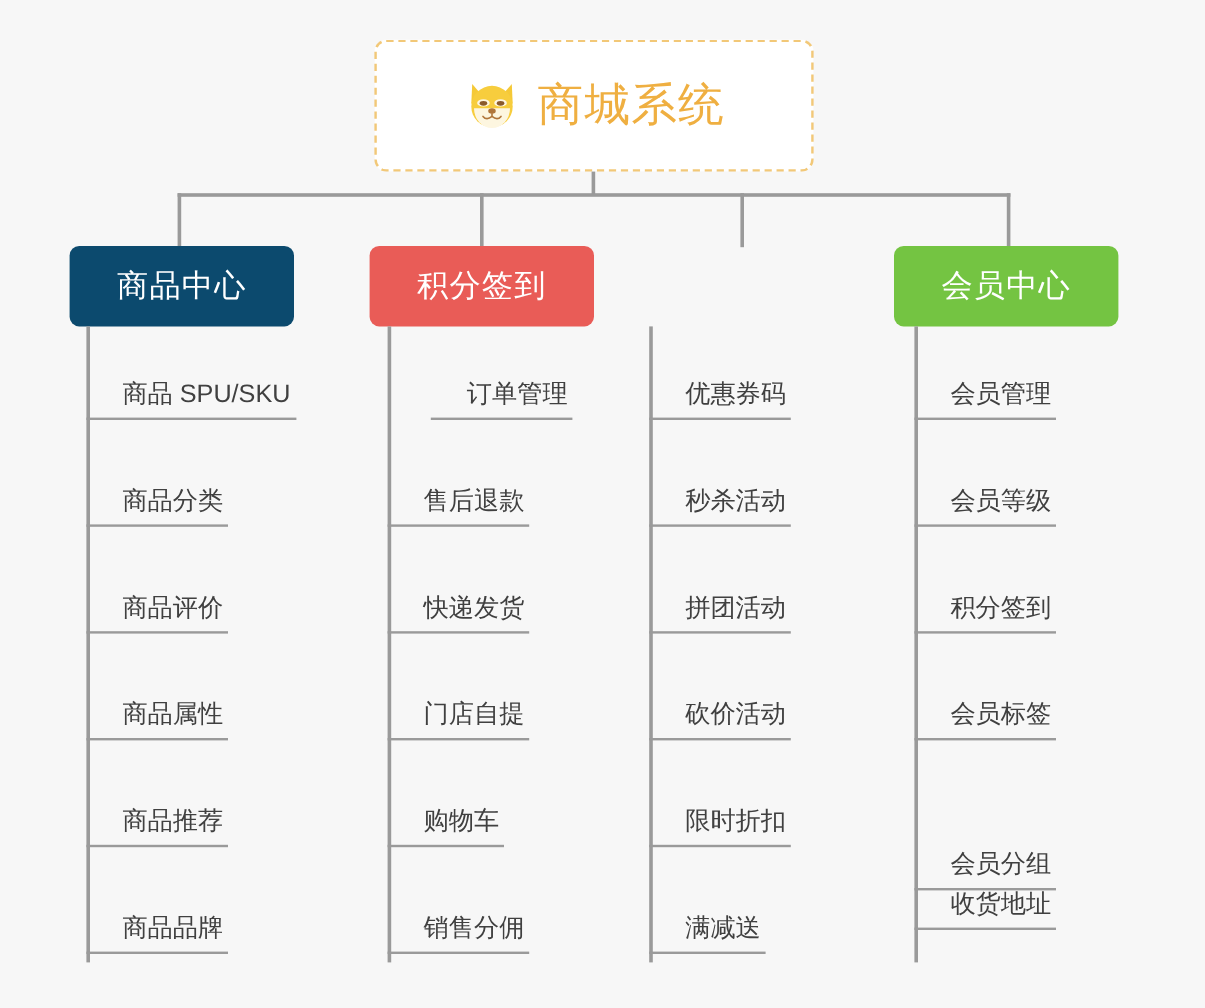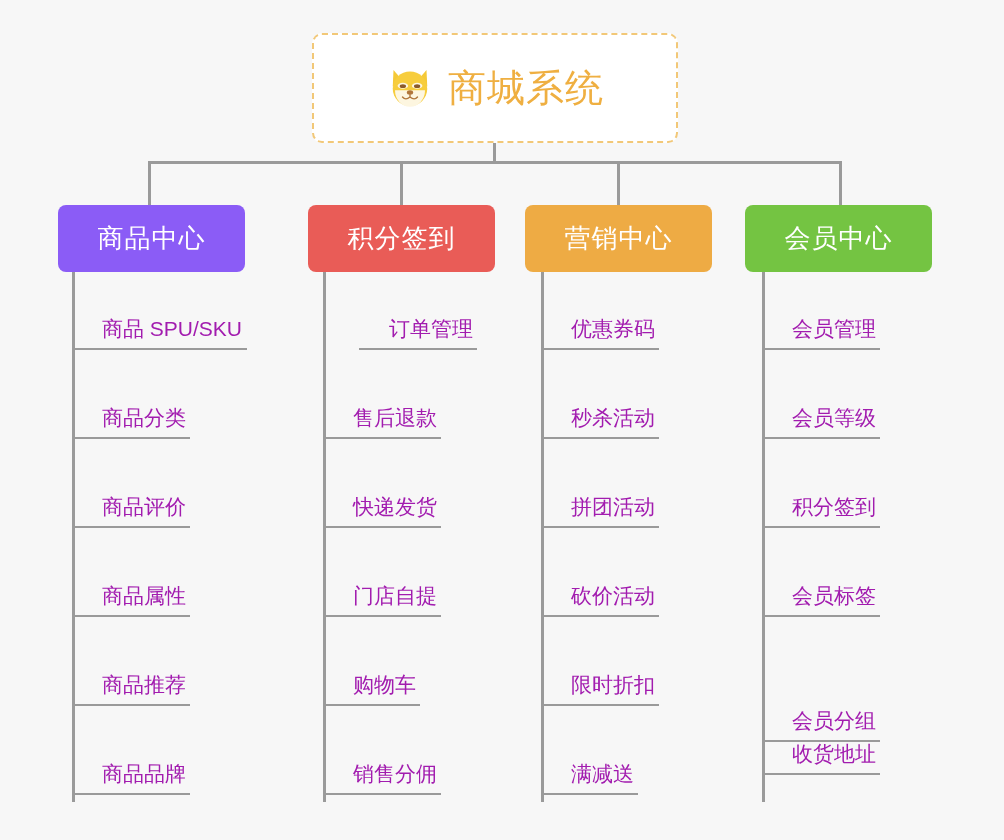--- a/index.html
+++ b/index.html
@@ -90,21 +90,21 @@
   .leaf {
     position: absolute;
     height: 89px;
     display: flex;
     flex-direction: column;
     justify-content: flex-end;
   }
 
   .leaf-label {
     font-size: 21px;
-    color: #a21caf;
+    color: #404040;
     line-height: 1;
     padding: 0 4px 9px 30px;
     white-space: nowrap;
   }
 
   .leaf-rule {
     height: 2px;
     background: #9a9a9a;
     width: 100%;
   }
@@ -135,28 +135,25 @@
 
   <div class="line vline" style="left:493px; top:143px; height:20px;"></div>
 
   <div class="line hline" style="left:148px; top:161px; width:694px;"></div>
 
   <div class="line vline" style="left:148px; top:161px; height:45px;"></div>
   <div class="line vline" style="left:400px; top:161px; height:45px;"></div>
   <div class="line vline" style="left:617px; top:161px; height:45px;"></div>
   <div class="line vline" style="left:839px; top:161px; height:45px;"></div>
 
-  <div class="cat-box" style="left:58px;  background:#8b5cf6;">
+  <div class="cat-box" style="left:58px;  background:#0c4a6e;">
     <span>商品中心</span>
   </div>
   <div class="cat-box" style="left:308px; background:#e95c57;">
     <span>积分签到</span>
-  </div>
-  <div class="cat-box" style="left:525px; background:#eeab44;">
-    <span>营销中心</span>
   </div>
   <div class="cat-box" style="left:745px; background:#74c442;">
     <span>会员中心</span>
   </div>
 
   <div class="spine" style="left:72px; height:530px;"></div>
   <div class="leaf" style="left: 72px; top: 261px; width: 175px;">
     <span class="leaf-label">商品 SPU/SKU</span>
     <span class="leaf-rule" style="width: 175px;"></span>
   </div>

